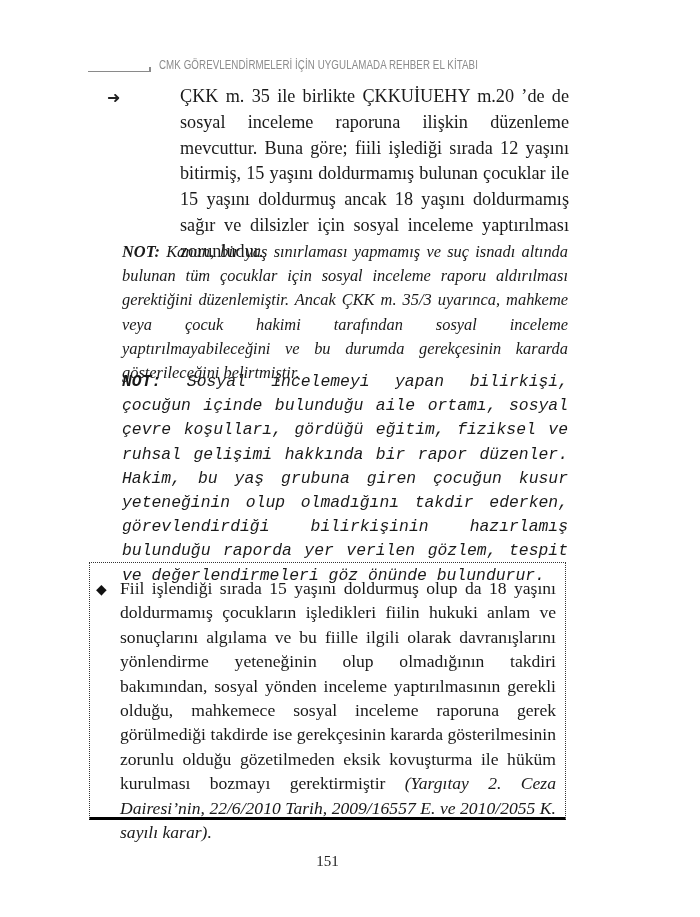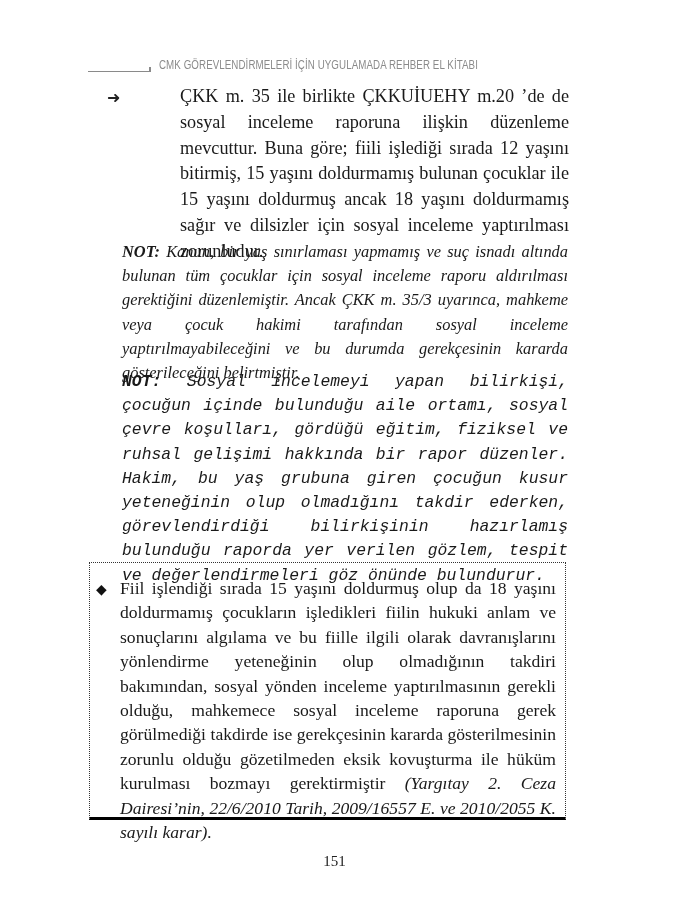--- a/index.html
+++ b/index.html
@@ -119,21 +119,20 @@
       font-style: italic;
     }
     .page-number {
       position: absolute;
       top: 853px;
       left: 0;
       width: 655px;
       text-align: center;
       font-size: 15px;
       color: #222;
-      padding-left: 7px;
     }
   </style>
 </head>
 <body>
 
 <div class="running-header">
   <div class="header-rule"></div>
   <div class="header-square"></div>
   <div class="header-title">CMK GÖREVLENDİRMELERİ İÇİN UYGULAMADA REHBER EL KİTABI</div>
 </div>

